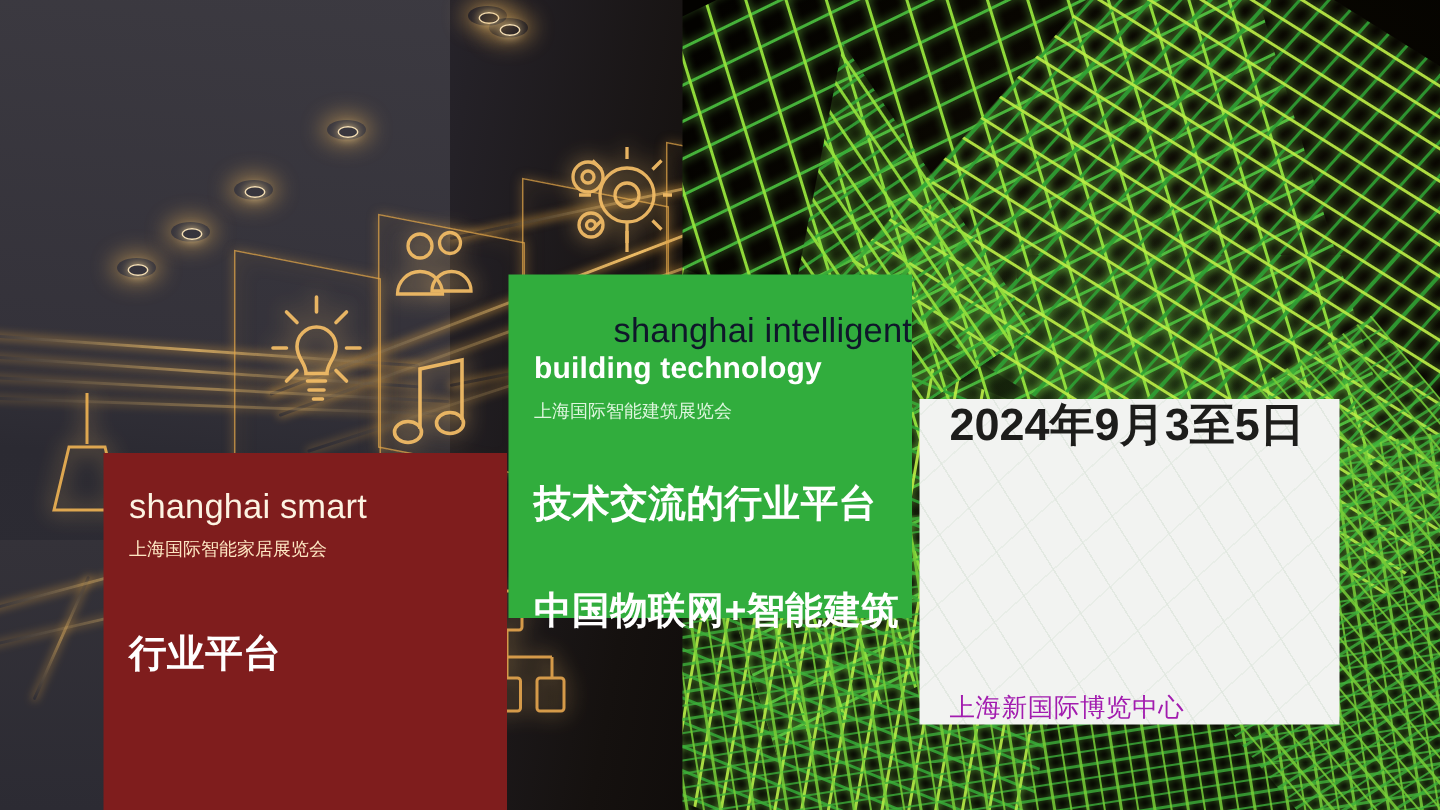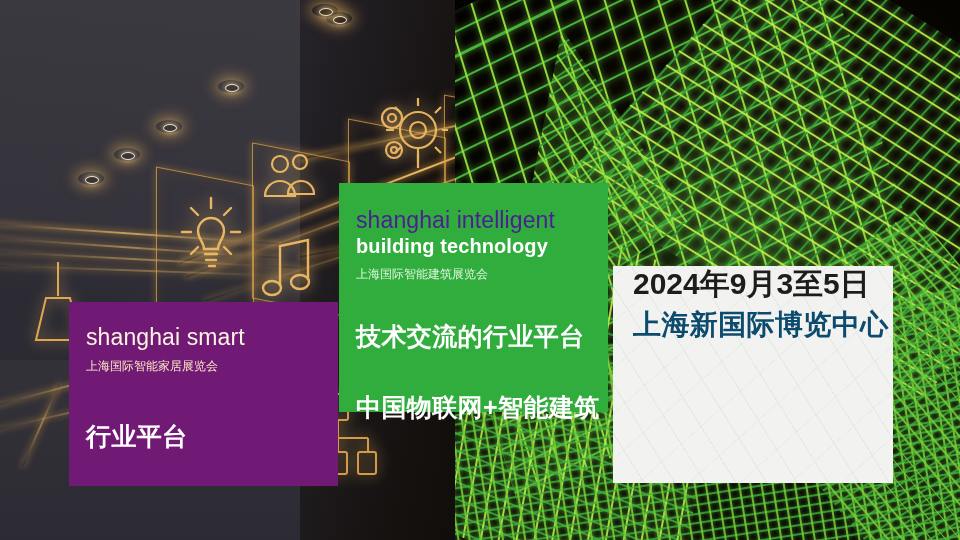--- a/index.html
+++ b/index.html
@@ -81,68 +81,68 @@
       repeating-linear-gradient(0deg,  rgba( 52,170,56,.85) 0 2px, rgba(0,0,0,0) 2px 12px);
     transform:rotate(-34deg);transform-origin:left bottom;
     clip-path:polygon(0% 100%, 100% 0%, 100% 100%);
     filter:drop-shadow(0 0 4px rgba(120,220,70,.75));
   }
 
   
   .card{position:absolute;box-sizing:border-box;}
 
   #card-home{
-    left:69px;top:302px;width:269px;height:184px;
-    background:#701a75;
+    left:69px;top:302px;width:269px;height:238px;
+    background:#7f1d1d;
     padding:22px 0 0 17px;
   }
   #card-building{
     left:339px;top:183px;width:269px;height:229px;
     background:#31AD3D;
     padding:24px 0 0 17px;
   }
   #card-date{
     left:613px;top:266px;width:280px;height:217px;
     background:#f2f3f1;
-    display:flex;flex-direction:column;justify-content:flex-start;
+    display:flex;flex-direction:column;justify-content:space-between;
     padding-left:20px;
   }
   
   #card-date:before{
     content:"";position:absolute;inset:0;opacity:.10;pointer-events:none;
     background-image:
       repeating-linear-gradient(58deg, rgba(70,130,70,.85) 0 1px, rgba(0,0,0,0) 1px 26px),
       repeating-linear-gradient(-42deg, rgba(70,130,70,.55) 0 1px, rgba(0,0,0,0) 1px 34px);
   }
 
   .en-line1{
     font-size:23px;font-weight:400;color:#fdf3e2;letter-spacing:.1px;line-height:1.18;
   }
-  #card-building .en-line1{color:#4c1d95;}
+  #card-building .en-line1{color:#0f172a;text-align:right;}
   .en-line2{
     font-size:20px;font-weight:700;color:#ffffff;letter-spacing:.1px;line-height:1.18;
     margin-top:1px;
   }
   .cn-sub{
     font-size:12px;font-weight:400;line-height:1.35;margin-top:7px;
     color:#fde6c2;
   }
   #card-building .cn-sub{color:#ddf6dd;}
   .cn-big{
     font-size:25px;font-weight:700;color:#ffffff;line-height:1.33;
     letter-spacing:.4px;
   }
   #card-home .cn-big{margin-top:46px;}
   #card-building .cn-big{margin-top:38px;}
 
   .date-main{
     position:relative;font-size:30px;font-weight:700;color:#1d1d1b;letter-spacing:0px;line-height:1.22;
   }
   .date-sub{
-    position:relative;font-size:28px;font-weight:700;color:#0c4a6e;letter-spacing:.4px;line-height:1.3;margin-top:4px;
+    position:relative;font-size:17px;font-weight:400;color:#a21caf;letter-spacing:.4px;line-height:1.3;margin-top:4px;
   }
 </style>
 </head>
 <body>
 
 <div id="stage">
 
   <div class="bg-layer">
 
     <div id="room"></div>

